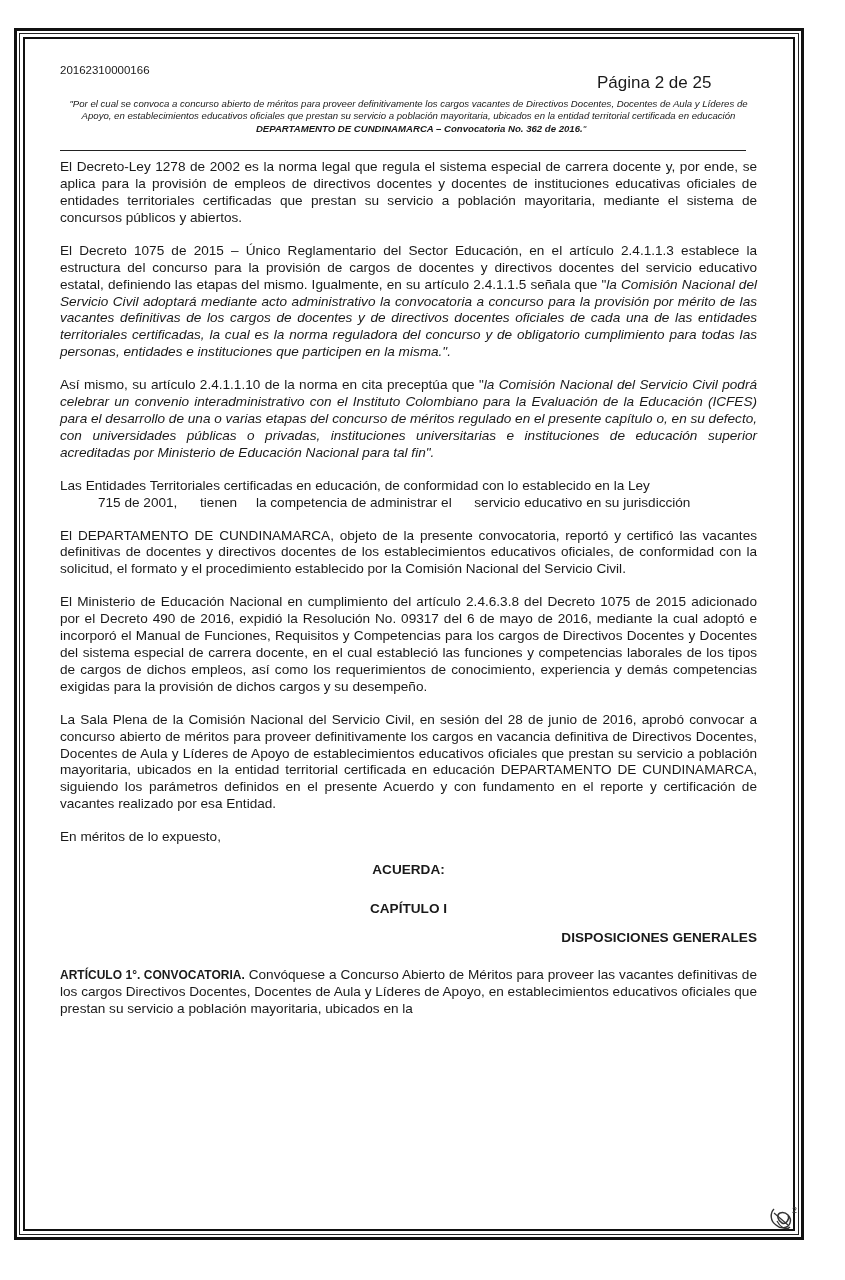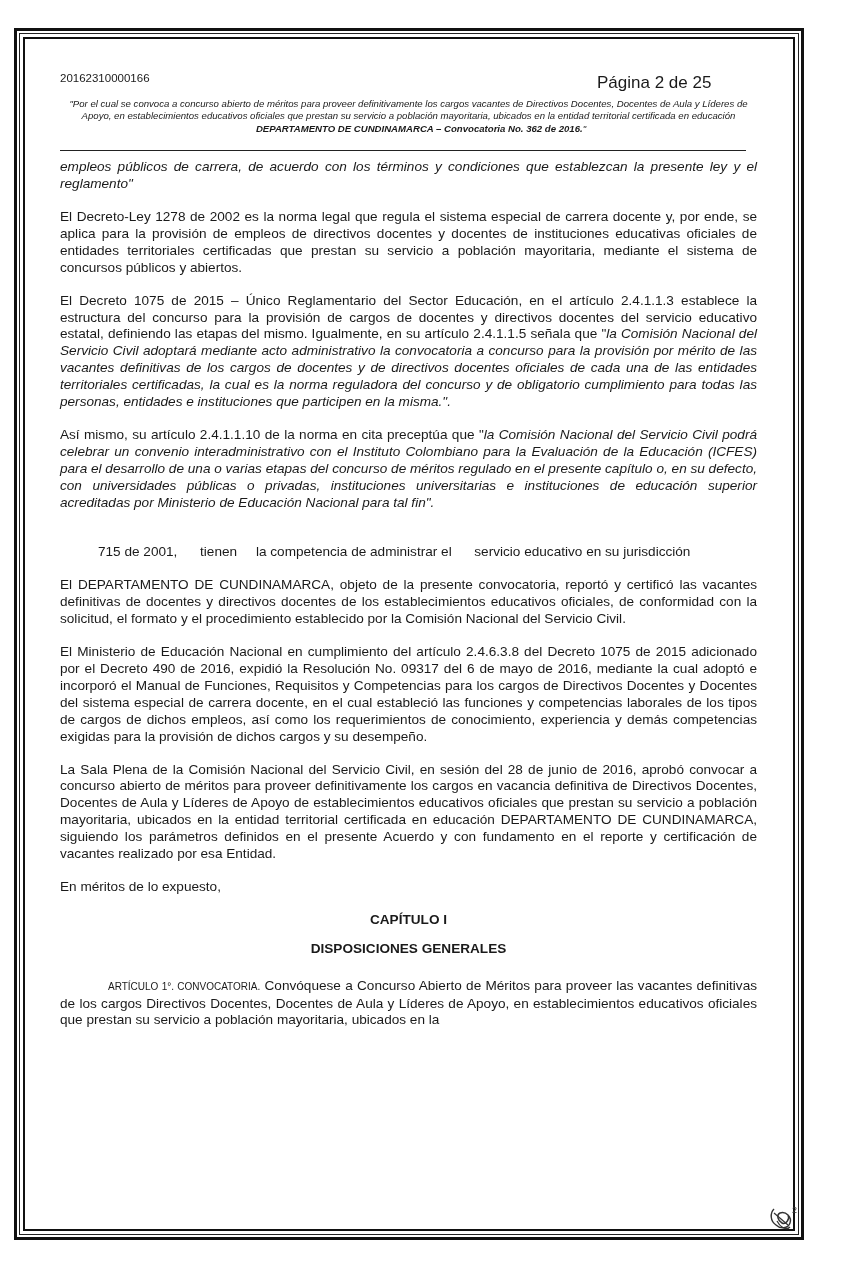--- a/index.html
+++ b/index.html
@@ -49,21 +49,21 @@
     width: 697px;
   }
   .hdr-row {
     position: relative;
     height: 26px;
     font-size: 11.5px;
   }
   .hdr-id {
     position: absolute;
     left: 0;
-    top: 12px;
+    top: 4px;
   }
   .hdr-page {
     position: absolute;
     left: 537px;
     top: 13px;
     font-size: 17px;
   }
   .hdr-quote {
     margin-top: 12px;
     font-size: 9.6px;
@@ -89,22 +89,22 @@
     margin: 0 0 16px 0;
   }
   .body-text .it { font-style: italic; }
   .center-bold {
     text-align: center;
     font-weight: bold;
     margin: 0;
   }
   .acuerda { margin: 6px 0 22px 0 !important; }
   .cap { margin: 12px !important; }
-  .disp { margin: 0 0 20px 0 !important; }
-  .art-title { font-weight: normal; font-size: 10px; margin-left: 48px; }
+  .disp { margin: 0 0 20px 0 !important; text-align: right; }
+  .art-title { font-weight: bold; font-size: 12px; }
   .spaced-line { white-space: pre-wrap; margin-left: 38px; }
   .signature {
     position: absolute;
     left: 768px;
     top: 1203px;
     width: 34px;
     height: 32px;
   }
 </style>
 </head>
@@ -118,38 +118,38 @@
   <div class="hdr-row">
     <span class="hdr-id">20162310000166</span>
     <span class="hdr-page">Página 2 de 25</span>
   </div>
 
   <div class="hdr-quote"><span>"Por el cual se convoca a concurso abierto de méritos para proveer definitivamente los cargos vacantes de Directivos Docentes, Docentes de Aula y Líderes de Apoyo, en establecimientos educativos oficiales que prestan su servicio a población mayoritaria, ubicados en la entidad territorial certificada en educación </span><b>DEPARTAMENTO DE CUNDINAMARCA – Convocatoria No. 362 de 2016.</b><span>"</span></div>
 
   <div class="sep"></div>
 
   <div class="body-text">
-    <p class="it">empleos públicos de carrera, de acuerdo con los términos y condiciones que establezcan la presente ley y el reglamento"</p>
 
     <p>El Decreto-Ley 1278 de 2002 es la norma legal que regula el sistema especial de carrera docente y, por ende, se aplica para la provisión de empleos de directivos docentes y docentes de instituciones educativas oficiales de entidades territoriales certificadas que prestan su servicio a población mayoritaria, mediante el sistema de concursos públicos y abiertos.</p>
 
     <p><span>El Decreto 1075 de 2015 – Único Reglamentario del Sector Educación, en el artículo 2.4.1.1.3 establece la estructura del concurso para la provisión de cargos de docentes y directivos docentes del servicio educativo estatal, definiendo las etapas del mismo. Igualmente, en su artículo 2.4.1.1.5 señala que "</span><span class="it">la Comisión Nacional del Servicio Civil adoptará mediante acto administrativo la convocatoria a concurso para la provisión por mérito de las vacantes definitivas de los cargos de docentes y de directivos docentes oficiales de cada una de las entidades territoriales certificadas, la cual es la norma reguladora del concurso y de obligatorio cumplimiento para todas las personas, entidades e instituciones que participen en la misma.".</span></p>
 
     <p><span>Así mismo, su artículo 2.4.1.1.10 de la norma en cita preceptúa que "</span><span class="it">la Comisión Nacional del Servicio Civil podrá celebrar un convenio interadministrativo con el Instituto Colombiano para la Evaluación de la Educación (ICFES) para el desarrollo de una o varias etapas del concurso de méritos regulado en el presente capítulo o, en su defecto, con universidades públicas o privadas, instituciones universitarias e instituciones de educación superior acreditadas por Ministerio de Educación Nacional para tal fin".</span></p>
 
-    <p><br><span class="spaced-line">715 de 2001,      tienen     la competencia de administrar el      servicio educativo en su jurisdicción</span><br></p>
+    <p><span>Las Entidades Territoriales certificadas en educación, de conformidad con lo establecido en la Ley</span><br><span class="spaced-line">715 de 2001,      tienen     la competencia de administrar el      servicio educativo en su jurisdicción</span><br></p>
 
     <p>El DEPARTAMENTO DE CUNDINAMARCA, objeto de la presente convocatoria, reportó y certificó las vacantes definitivas de docentes y directivos docentes de los establecimientos educativos oficiales, de conformidad con la solicitud, el formato y el procedimiento establecido por la Comisión Nacional del Servicio Civil.</p>
 
     <p>El Ministerio de Educación Nacional en cumplimiento del artículo 2.4.6.3.8 del Decreto 1075 de 2015 adicionado por el Decreto 490 de 2016, expidió la Resolución No. 09317 del 6 de mayo de 2016, mediante la cual adoptó e incorporó el Manual de Funciones, Requisitos y Competencias para los cargos de Directivos Docentes y Docentes del sistema especial de carrera docente, en el cual estableció las funciones y competencias laborales de los tipos de cargos de dichos empleos, así como los requerimientos de conocimiento, experiencia y demás competencias exigidas para la provisión de dichos cargos y su desempeño.</p>
 
     <p>La Sala Plena de la Comisión Nacional del Servicio Civil, en sesión del 28 de junio de 2016, aprobó convocar a concurso abierto de méritos para proveer definitivamente los cargos en vacancia definitiva de Directivos Docentes, Docentes de Aula y Líderes de Apoyo de establecimientos educativos oficiales que prestan su servicio a población mayoritaria, ubicados en la entidad territorial certificada en educación DEPARTAMENTO DE CUNDINAMARCA, siguiendo los parámetros definidos en el presente Acuerdo y con fundamento en el reporte y certificación de vacantes realizado por esa Entidad.</p>
 
     <p>En méritos de lo expuesto,</p>
 
+    <p class="center-bold acuerda">ACUERDA:</p>
     <p class="center-bold cap">CAPÍTULO I</p>
     <p class="center-bold disp">DISPOSICIONES GENERALES</p>
 
     <p><span class="art-title">ARTÍCULO 1°. CONVOCATORIA.</span><span> Convóquese a Concurso Abierto de Méritos para proveer las vacantes definitivas de los cargos Directivos Docentes, Docentes de Aula y Líderes de Apoyo, en establecimientos educativos oficiales que prestan su servicio a población mayoritaria, ubicados en la</span></p>
   </div>
 </div>
 
 <div class="signature">
   <svg width="34" height="32" viewBox="0 0 34 32">
     <path d="M6 6 C 2 10, 2 18, 8 22 C 12 26, 20 26, 22 20 C 24 14, 18 8, 12 10 C 8 12, 10 18, 14 20 C 18 22, 22 16, 20 12" fill="none" stroke="#333" stroke-width="1.4"></path>

